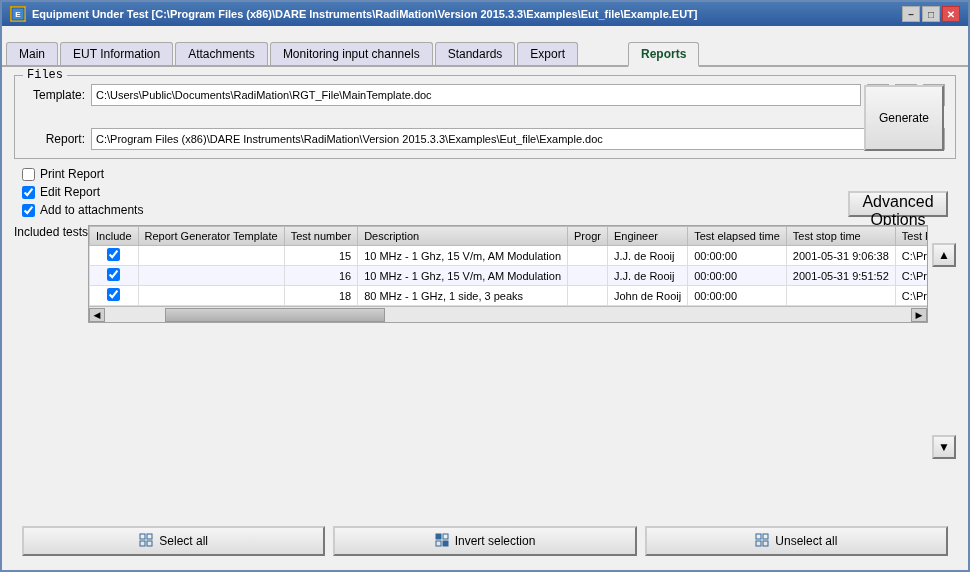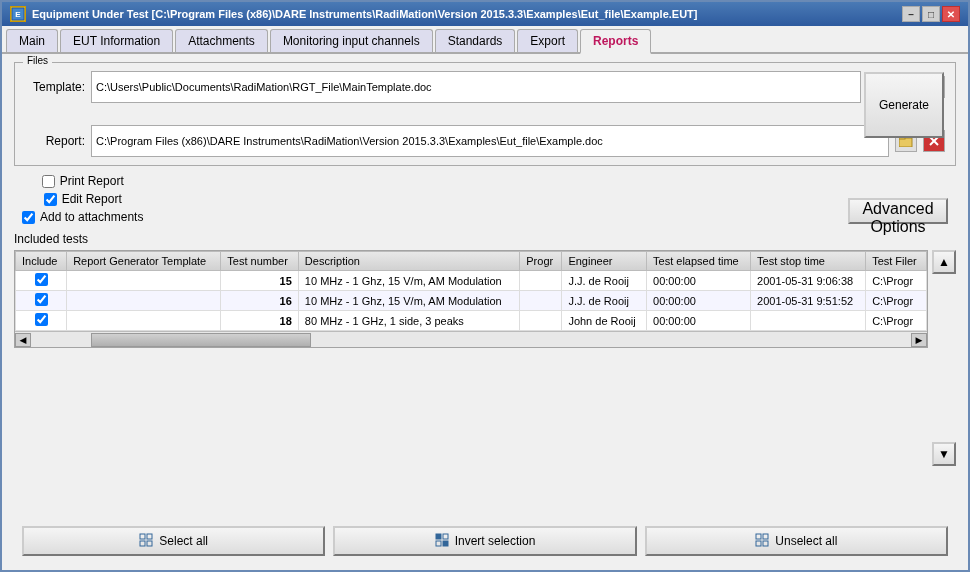--- a/index.html
+++ b/index.html
@@ -62,41 +62,42 @@
       font-weight: bold;
     }
 
     .title-btn.close { background: #e05050; color: white; border-color: #c03030; }
 
     .tab-bar {
       background: #f0f0f0;
       display: flex;
       border-bottom: 2px solid #aaa;
       padding-left: 4px;
-      padding-top: 3px;
+      padding-top: 16px;
       flex-shrink: 0;
     }
 
     .tab {
       padding: 4px 12px;
       border: 1px solid #aaa;
       border-bottom: none;
       background: #dde;
       cursor: pointer;
       font-size: 12px;
       margin-right: 2px;
       border-radius: 3px 3px 0 0;
     }
 
     .tab.active {
       background: #f0f0f0;
       border-bottom: 2px solid #f0f0f0;
       margin-bottom: -2px;
       font-weight: bold;
-      color: #be185d;
+      color: #14532d;
+      margin-left: 48px;
     }
 
     .content {
       flex: 1;
       padding: 8px 12px;
       display: flex;
       flex-direction: column;
       gap: 8px;
       overflow: hidden;
     }
@@ -107,41 +108,42 @@
       position: relative;
       background: #f0f0f0;
     }
 
     .files-legend {
       position: absolute;
       top: -8px;
       left: 8px;
       background: #f0f0f0;
       padding: 0 4px;
-      font-size: 10px;
+      font-size: 12px;
+      font-family: Liberation Mono, monospace;
     }
 
     .file-row {
       display: flex;
       align-items: center;
       gap: 6px;
       margin-bottom: 22px;
     }
 
     .file-row:last-child { margin-bottom: 0; }
 
     .file-label {
       width: 60px;
       text-align: right;
       font-size: 12px;
     }
 
     .file-input {
       flex: 1;
-      height: 32px;
+      height: 22px;
       border: 1px solid #aaa;
       background: white;
       padding: 2px 4px;
       font-size: 11px;
       color: #000;
     }
 
     .file-btn {
       width: 22px;
       height: 22px;
@@ -167,21 +169,20 @@
       cursor: pointer;
       font-size: 12px;
       font-weight: normal;
     }
 
     .options-row {
       display: flex;
       flex-direction: column;
       gap: 4px;
       padding-left: 4px;
-      align-items: center;
     }
 
     .checkbox-row {
       display: flex;
       align-items: center;
       gap: 5px;
     }
 
     .checkbox-row input[type="checkbox"] {
       width: 13px;
@@ -231,21 +232,21 @@
       background: #f5f5ff;
     }
 
     tbody td {
       border: 1px solid #ddd;
       padding: 2px 6px;
       white-space: nowrap;
     }
 
     .td-center { text-align: center; }
-    .td-right { text-align: right; font-weight: bold; }
+    .td-right { text-align: right; }
 
     .bottom-bar {
       display: flex;
       gap: 8px;
       padding: 6px 8px;
       flex-shrink: 0;
     }
 
     .bottom-btn {
       flex: 1;
@@ -412,21 +413,21 @@
         <label class="checkbox-row">
           <input type="checkbox" checked="" style="">
           <span>Add to attachments</span>
         </label>
       </div>
       <button class="advanced-btn" style="position:static; margin-right:8px;">Advanced Options</button>
     </div>
 
     <div style="flex:1; display:flex; flex-direction:column; overflow:hidden;">
       <div style="display:flex; gap:4px; align-items:flex-start;">
-        <div style="flex:1; display:flex; flex-direction:column; overflow:hidden;">
+        <div style="flex:1; display:flex; flex-direction:row; overflow:hidden;">
           <span class="included-tests-label">Included tests</span>
 
           <div class="table-and-scroll">
             <div class="table-scroll-wrapper">
               <table>
                 <thead>
                   <tr>
                     <th>Include</th>
                     <th>Report Generator Template</th>
                     <th>Test number</th>

